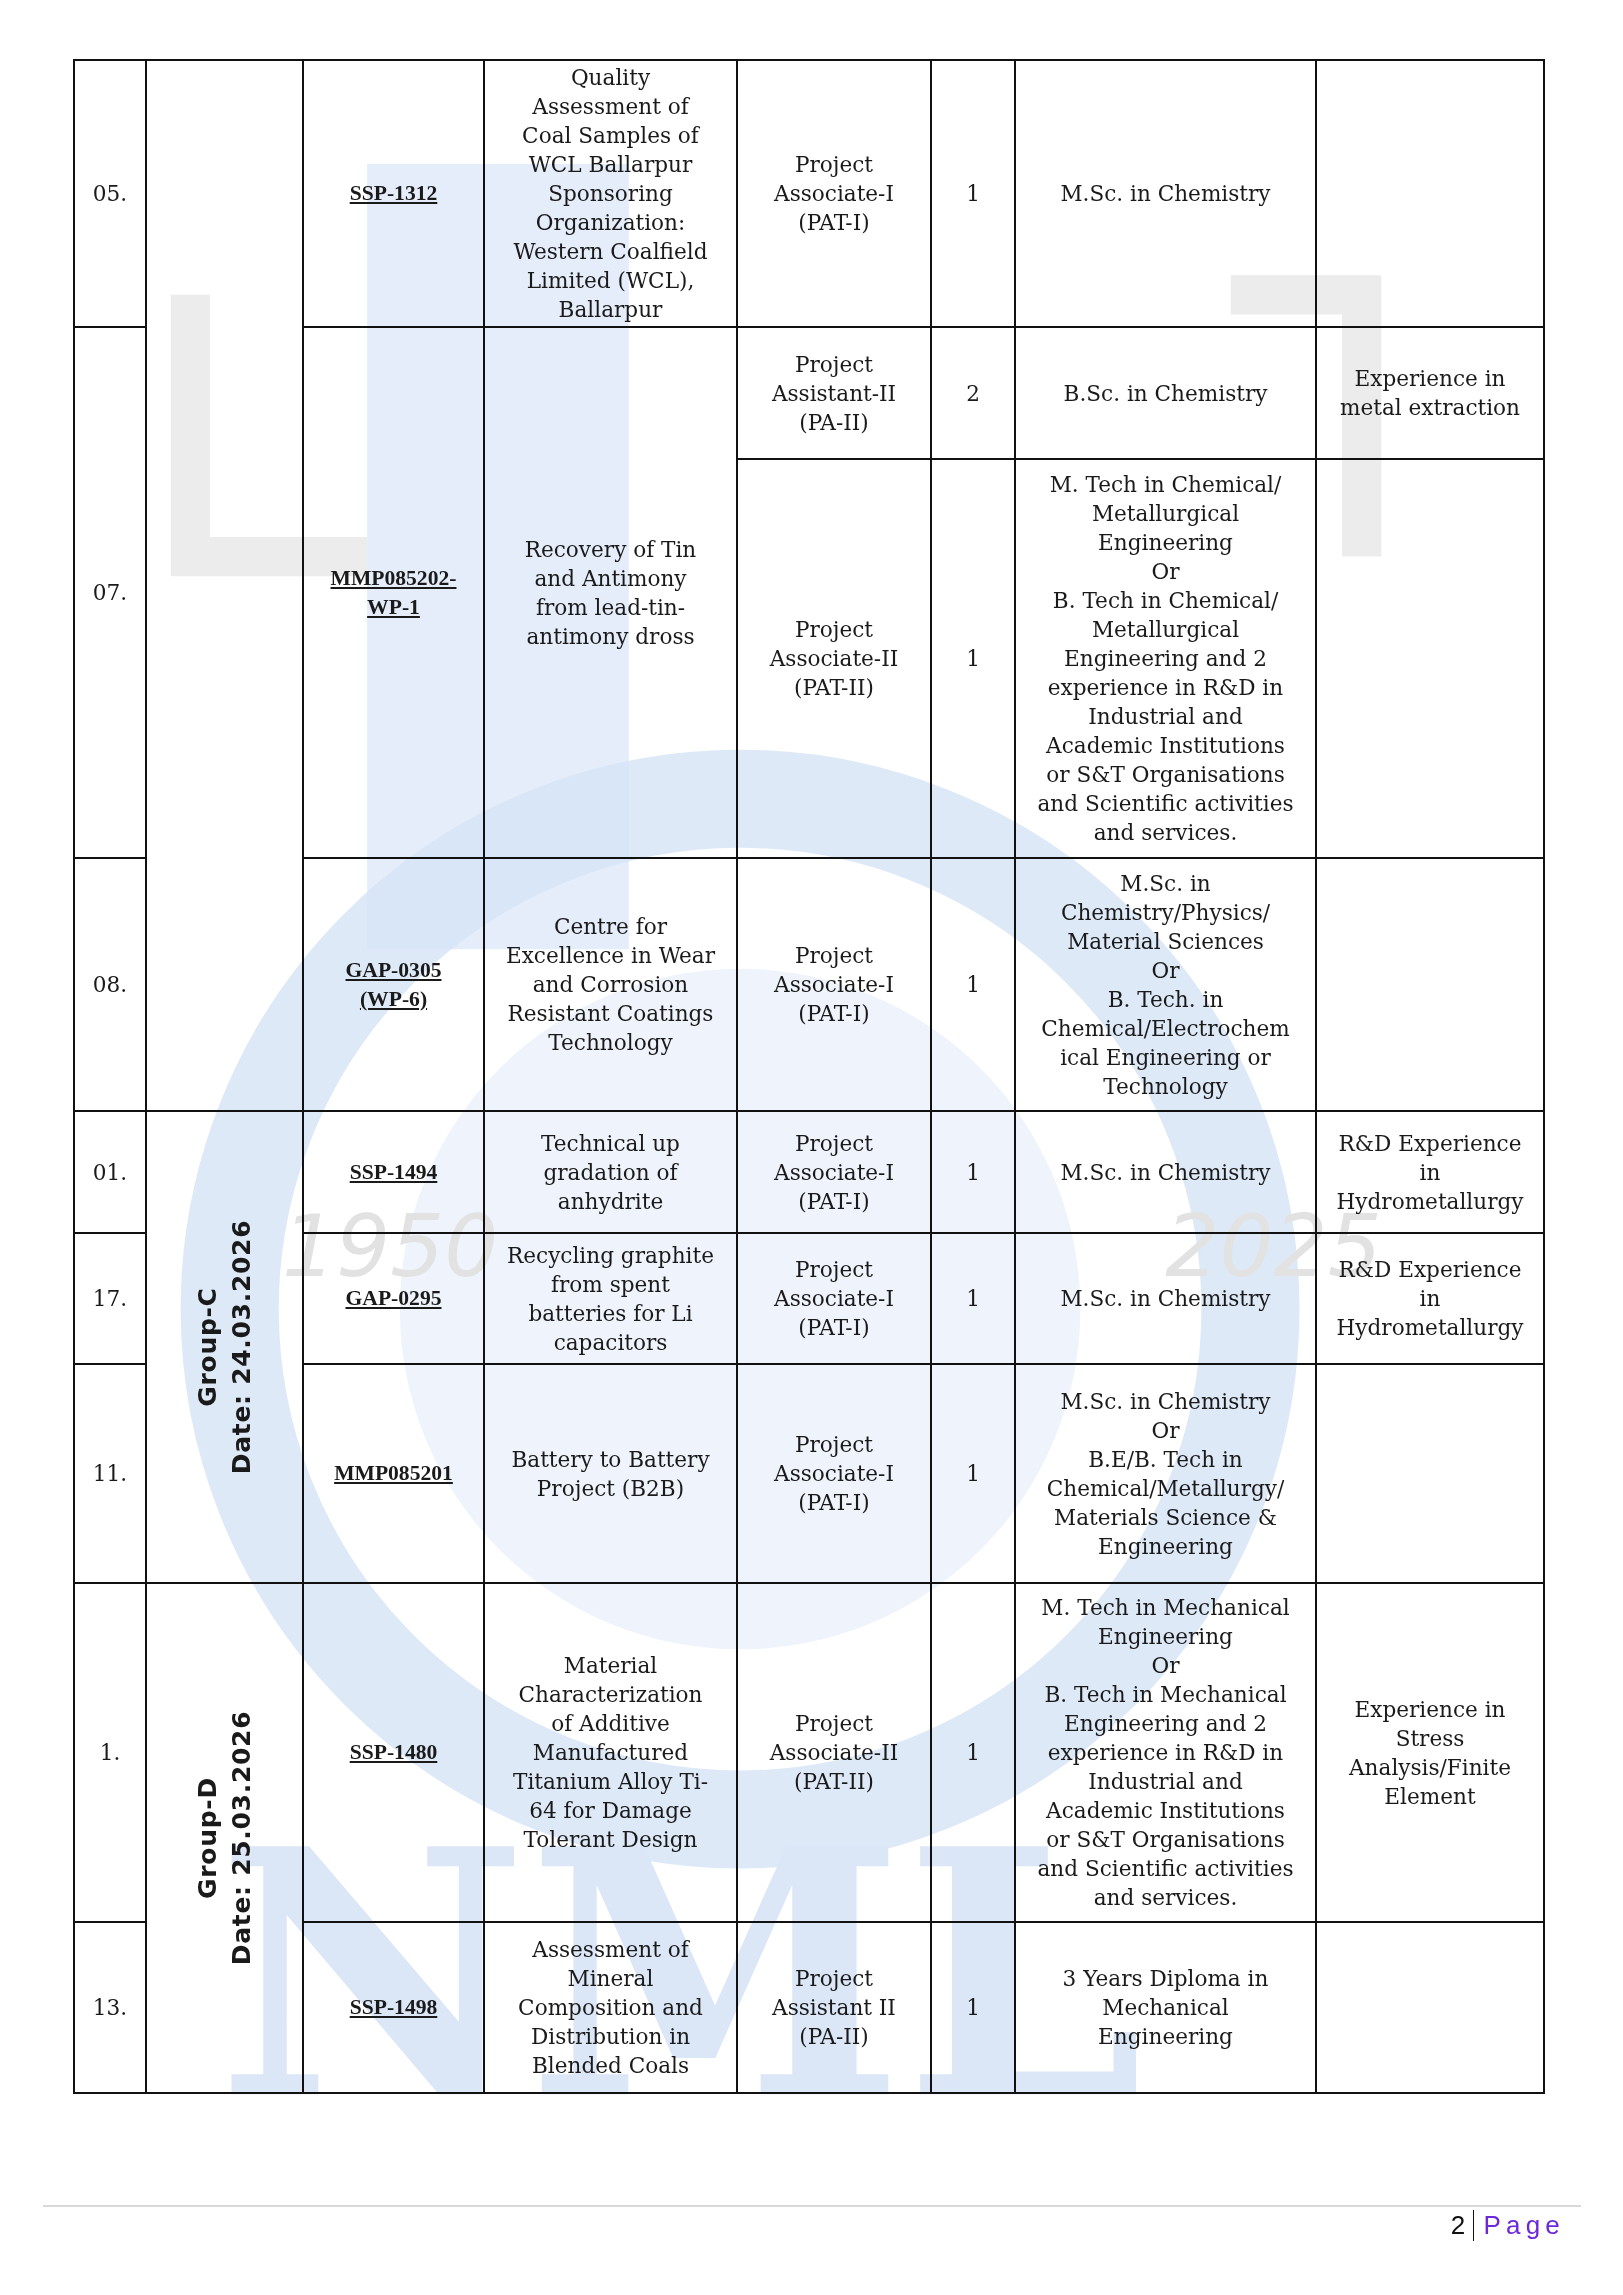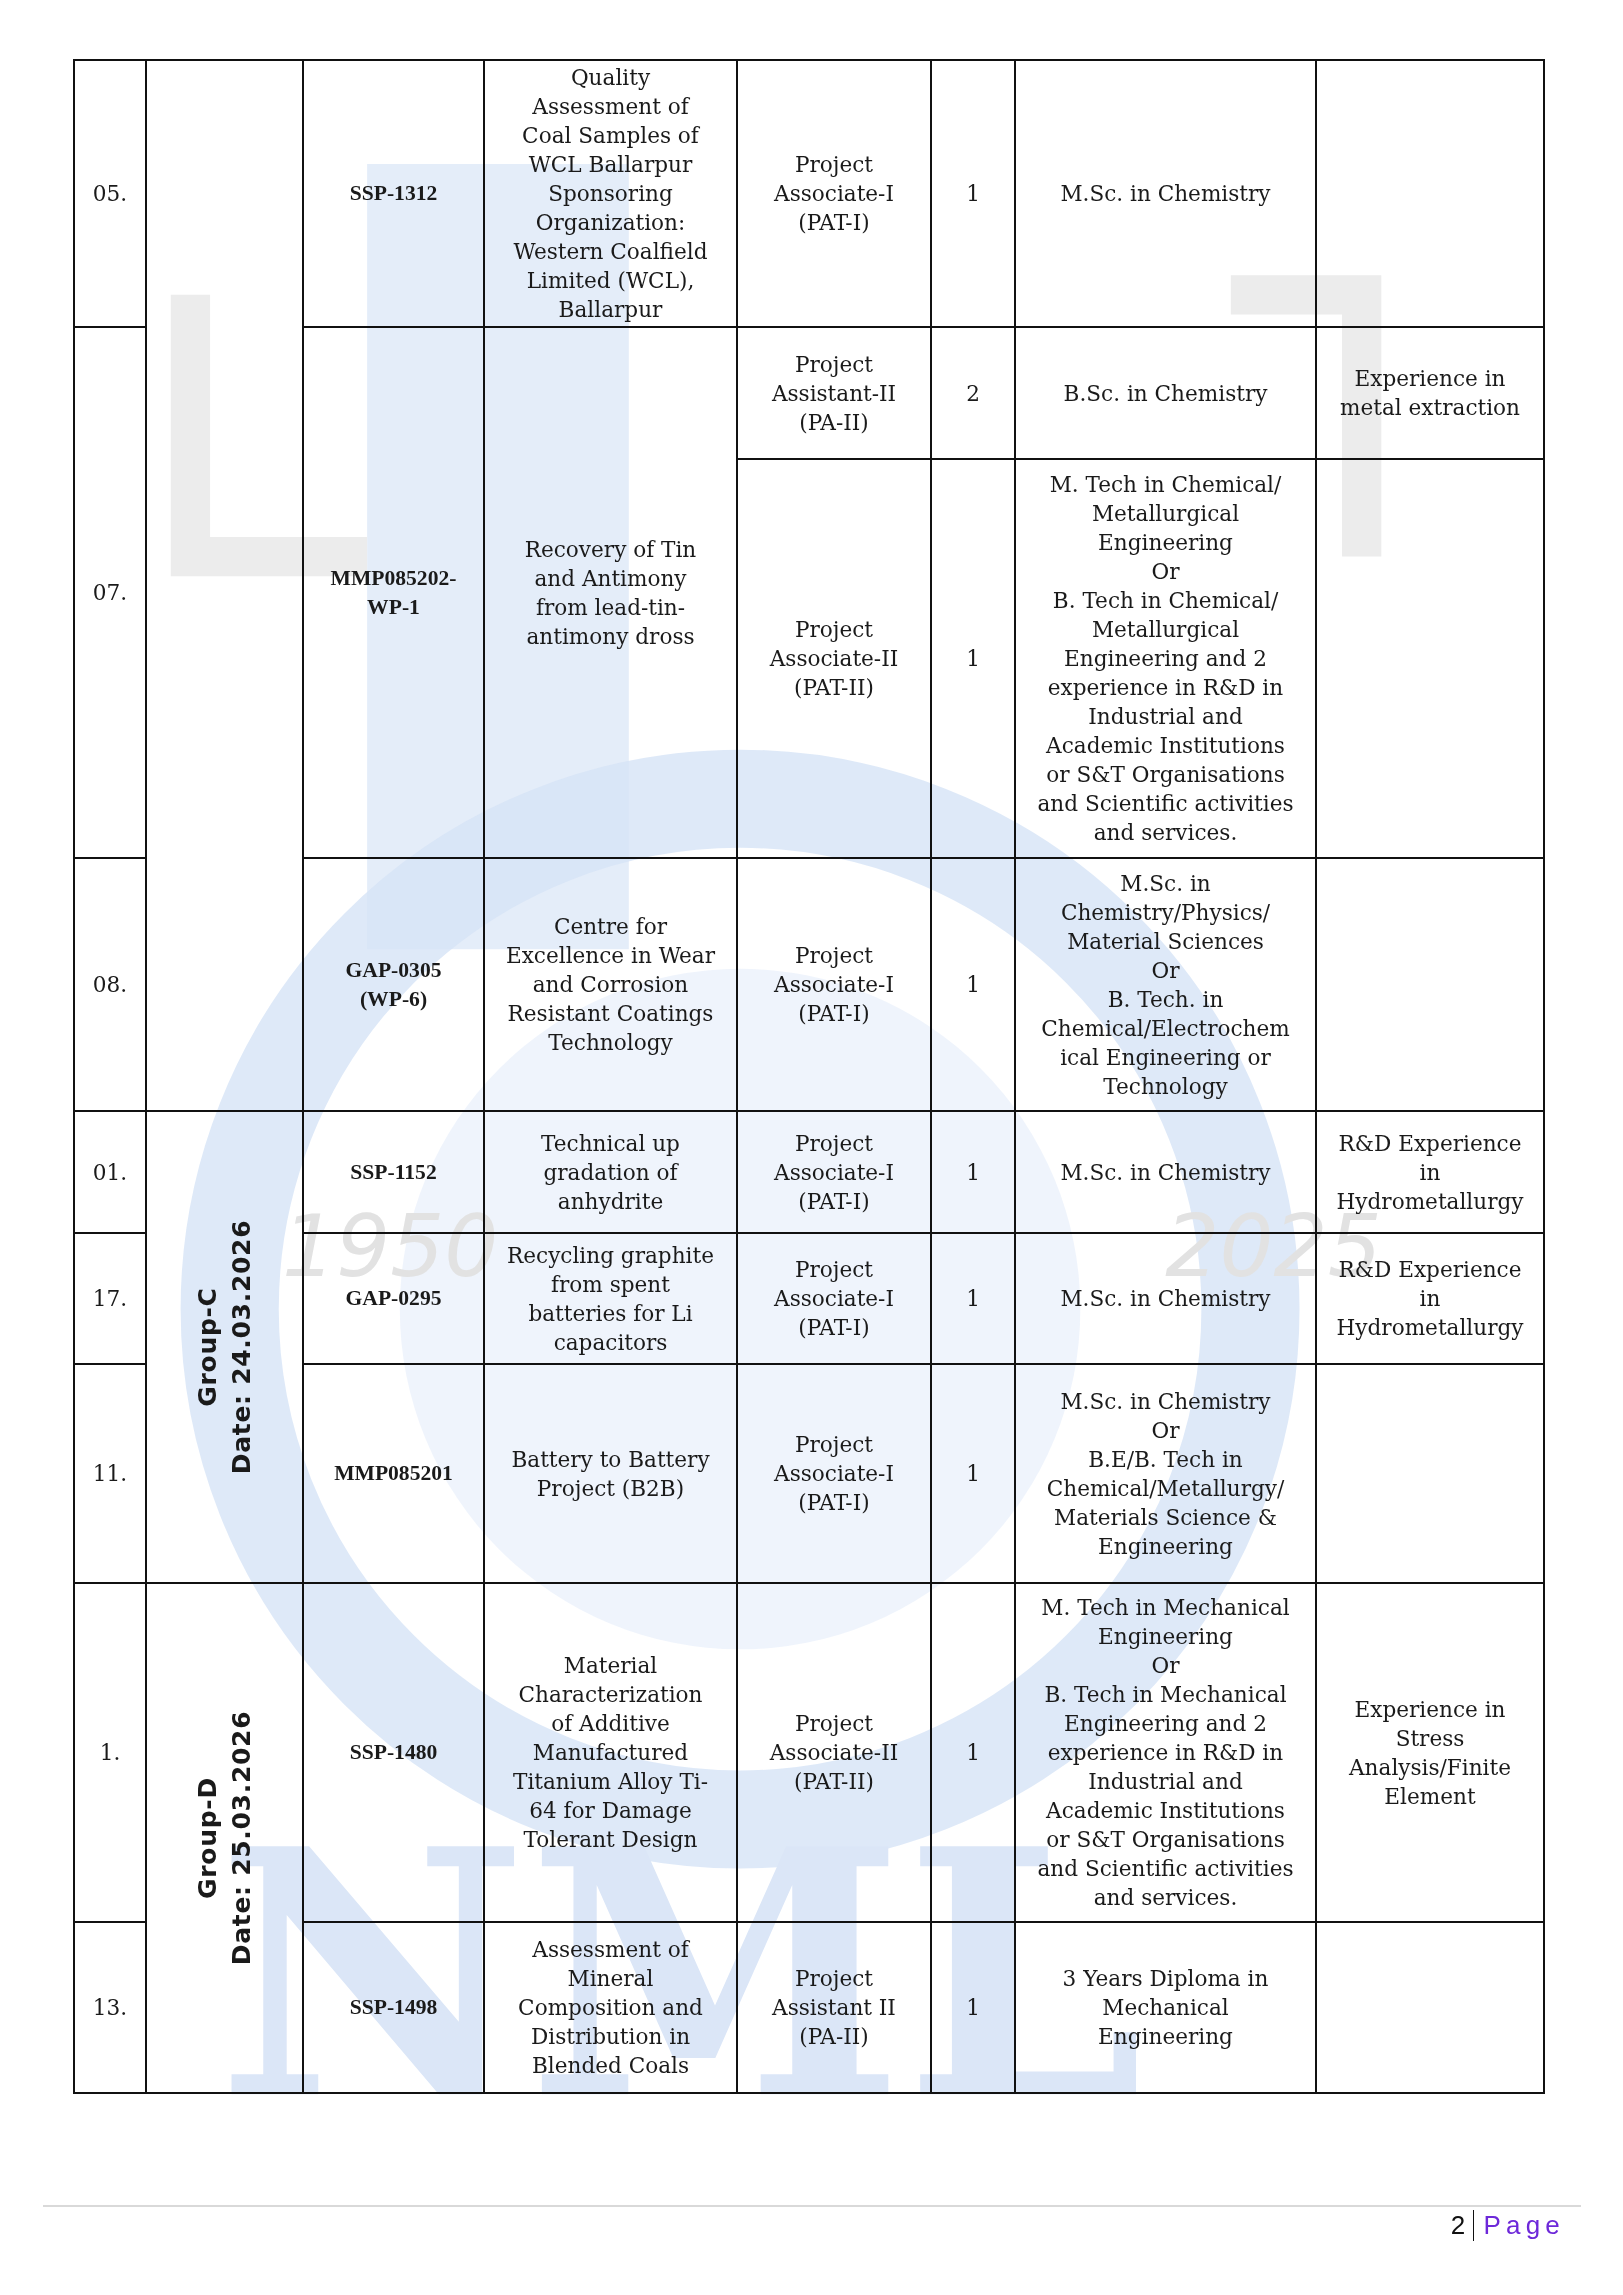--- a/index.html
+++ b/index.html
@@ -3,21 +3,21 @@
 <meta charset="utf-8">
 <style>
   html, body { margin: 0; padding: 0; background: #ffffff; }
   body { width: 1623px; height: 2295px; position: relative; overflow: hidden;
          font-family: "DejaVu Serif", "Liberation Serif", serif; color: #1a1a1a; }
   .watermark { position: absolute; left: 151px; top: 164px; width: 1309px; height: 1963px; pointer-events: none; z-index: 0; }
   table.grid { position: absolute; left: 73px; top: 59px; border-collapse: collapse; table-layout: fixed; z-index: 1; }
   table.grid td { border: 2px solid #111; text-align: center; vertical-align: middle; padding: 0 9.2px;
                   font-size: 21.6px; line-height: 29px; background: transparent; white-space: pre-line; }
   td.sl { font-size: 23px; text-align: left; padding-left: 15.7px; }
-  td.code { font-weight: bold; font-size: 20px; font-family: "Liberation Serif", serif; line-height: 26px; }
+  td.code { font-weight: bold; font-size: 20px; font-family: "Liberation Serif", serif; line-height: 26px; text-decoration: underline; }
   td.grp { padding: 0; position: relative; }
   .vtext { position: absolute; left: 50%; top: 50%; transform: translate(-50%, -50%) rotate(-90deg);
            white-space: nowrap; text-align: center; font-family: "DejaVu Sans", sans-serif; font-weight: bold;
            font-size: 25px; line-height: 34px; letter-spacing: 0.7px; }
   .footer-line { position: absolute; left: 43px; top: 2205px; width: 1538px; height: 2px; background: #d9d9d9; }
   .footer { position: absolute; right: 58px; top: 2210px; font-family: "Liberation Sans", sans-serif; font-size: 26px; color: #111; display: flex; align-items: center; }
   .footer .sep { display: inline-block; width: 1.3px; height: 31px; background: #111; margin: 0 9.2px 0 7.9px; }
   .footer .pg { color: #6d28d9; letter-spacing: 5.2px; }
 </style>
 </head>
@@ -129,21 +129,21 @@
     </tr>
 
     <tr style="height:122px">
       <td class="sl">01.</td>
       <td class="grp" rowspan="3">
         <div class="vtext">
           <div>Group-C</div>
           <div>Date: 24.03.2026</div>
         </div>
       </td>
-      <td class="code">SSP-1152</td>
+      <td class="code">SSP-1494</td>
       <td>Technical up
 gradation of
 anhydrite</td>
       <td>Project
 Associate-I
 (PAT-I)</td>
       <td>1</td>
       <td>M.Sc. in Chemistry</td>
       <td>R&amp;D Experience
 in

